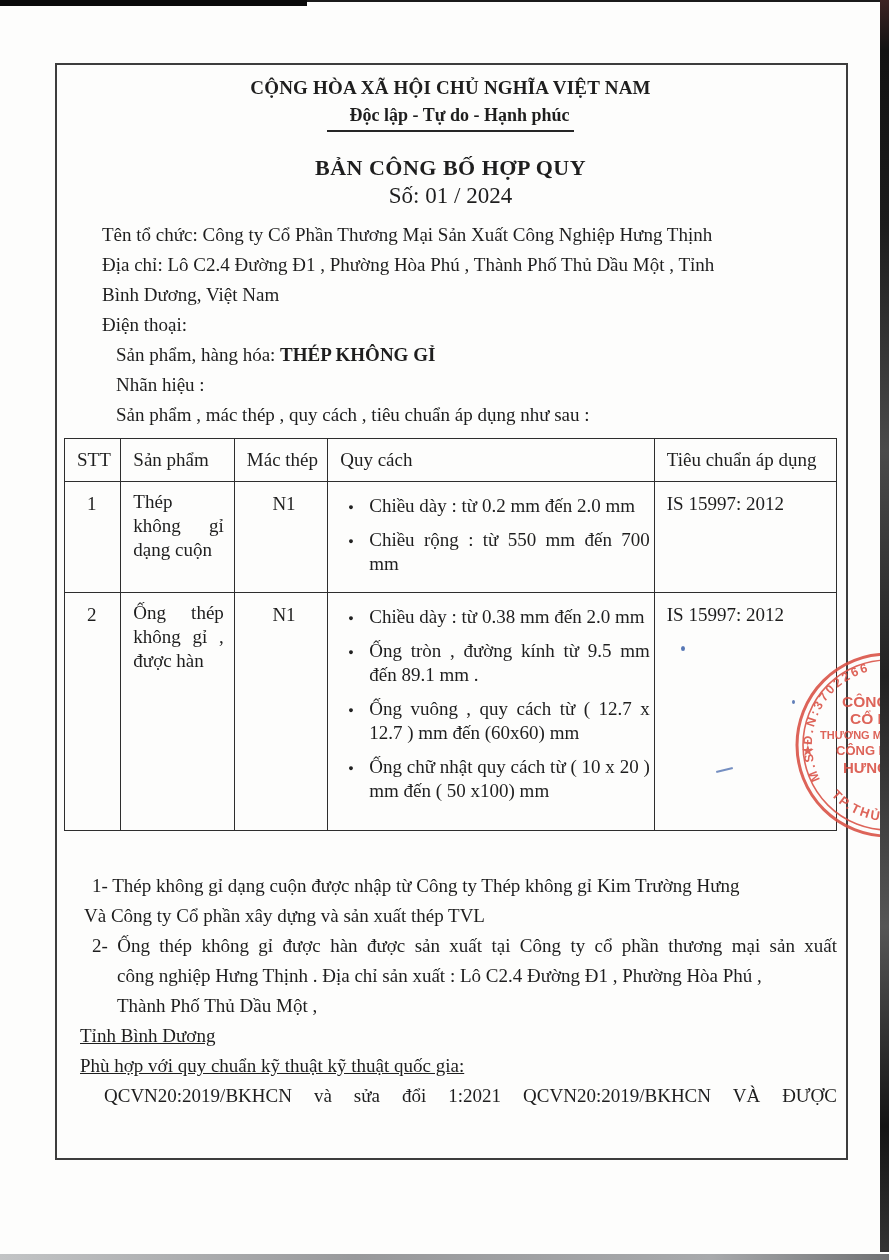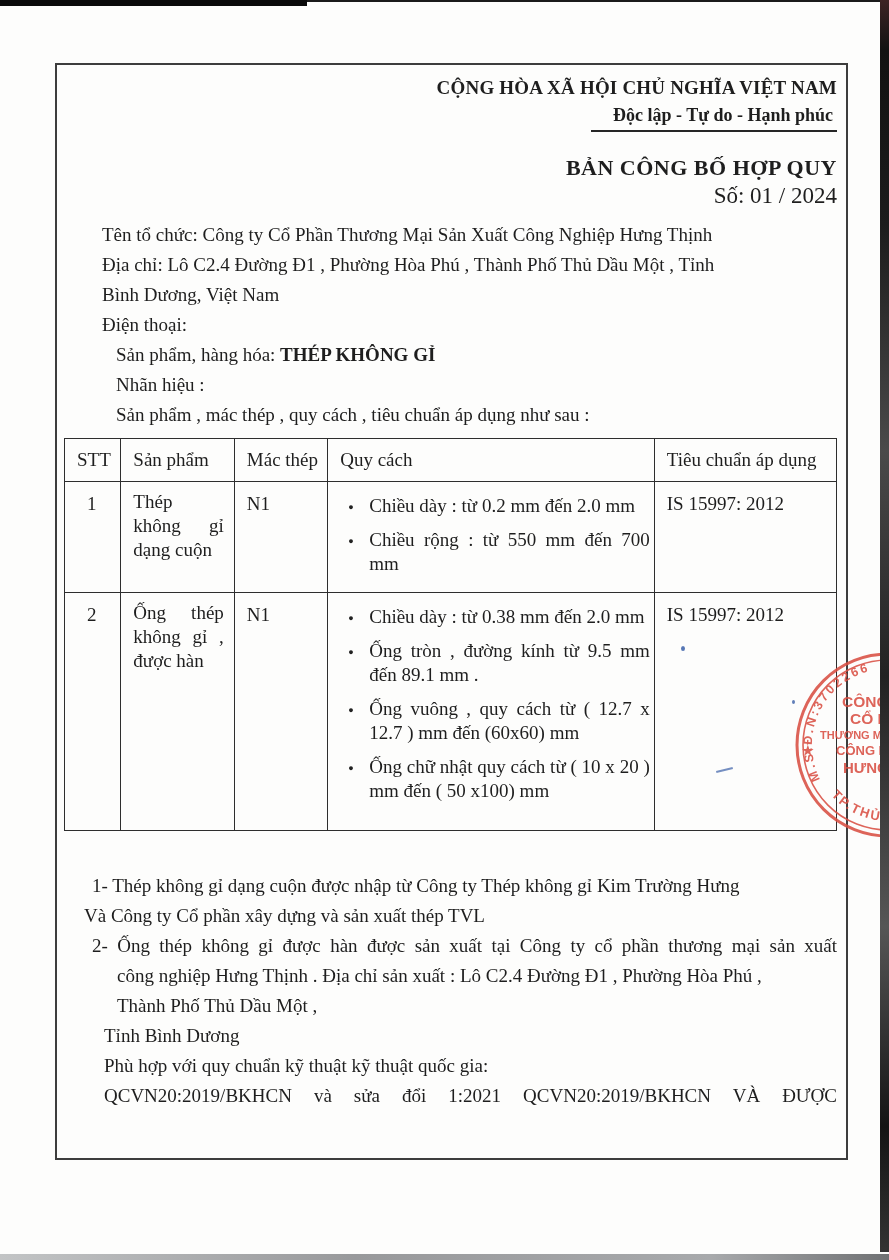--- a/index.html
+++ b/index.html
@@ -18,21 +18,21 @@
   }
   .bottom-strip{position:absolute;left:0;top:1254px;width:889px;height:6px;z-index:30;
     background:linear-gradient(90deg,#c2c4c5,#98999b 40%,#a7a9ab 80%,#6f7173);}
   
   .frame{
     position:absolute;left:55px;top:63px;width:789px;height:1093px;
     border:2px solid #3d3d3d;
   }
   .content{position:absolute;left:0;top:0;right:0;bottom:0;padding:10px 9px 0 7px;}
   
-  .center{text-align:right;}
+  .center{text-align:center;}
   .national{font-size:19px;font-weight:bold;line-height:25px;letter-spacing:.2px;}
   .motto-wrap{margin-top:3px;line-height:25px;}
   .motto{
     display:inline-block;font-size:18px;font-weight:bold;
     padding:0 4px 2px 22px;border-bottom:2.5px solid #262626;
   }
   .doc-title{margin-top:20px;font-size:22px;font-weight:bold;line-height:32px;letter-spacing:.5px;}
   .doc-number{margin-top:0;font-size:23px;line-height:24px;}
   
   .bodyline{font-size:19px;line-height:30px;}
@@ -46,40 +46,40 @@
     font-size:19px;line-height:24px;
   }
   table.spec th,table.spec td{
     border:1.7px solid #2e2e2e;vertical-align:top;font-weight:normal;
   }
   table.spec th{padding:9px 6px 9px 12px;text-align:left;}
   th.c,td.c{text-align:center;padding-left:4px;}
   td{padding:8px 6px 8px 12px;}
   td.stt{padding-top:10px;}
   td.prod{text-align:justify;padding-right:10px;}
-  td.mac{padding-top:10px;}
+  td.mac{text-align:center;padding-top:10px;}
   td.qc{padding:6px 4px 6px 16px;}
   td.std{padding-top:10px;}
   .row1{height:94px;}
   .row2{height:238px;}
   ul.qclist{margin:0;padding:0;list-style:none;}
   ul.qclist li{
     position:relative;padding-left:25px;margin:6px 0 10px 0;
     text-align:justify;
   }
   ul.qclist li::before{
     content:"●";position:absolute;left:4px;top:1px;font-size:9px;color:#222;
   }
   
   .notes{margin-top:40px;}
   .n-line{font-size:19px;line-height:30px;}
   .ind-marker{margin-left:28px;}
   .ind-cont1{margin-left:20px;}
   .ind-cont2{margin-left:53px;}
-  .ind-sm{margin-left:40px;}
+  .ind-sm{margin-left:16px;text-decoration:underline;}
   .just-stretch{text-align:justify;text-align-last:justify;}
   .qcvn1{padding-left:40px;}
   
   .stamp{position:absolute;left:788px;top:645px;width:200px;height:200px;z-index:20;opacity:.88;}
   
   .pen-dot1{position:absolute;left:681px;top:646px;width:4px;height:5px;border-radius:50%;background:#3a5fa8;opacity:.85;}
   .pen-dash{position:absolute;left:716px;top:769px;width:17px;height:2px;background:#3a5fa8;opacity:.7;transform:rotate(-14deg);}
   .pen-dot2{position:absolute;left:792px;top:700px;width:3px;height:4px;border-radius:50%;background:#3a5fa8;opacity:.8;}
 </style>
 </head>

